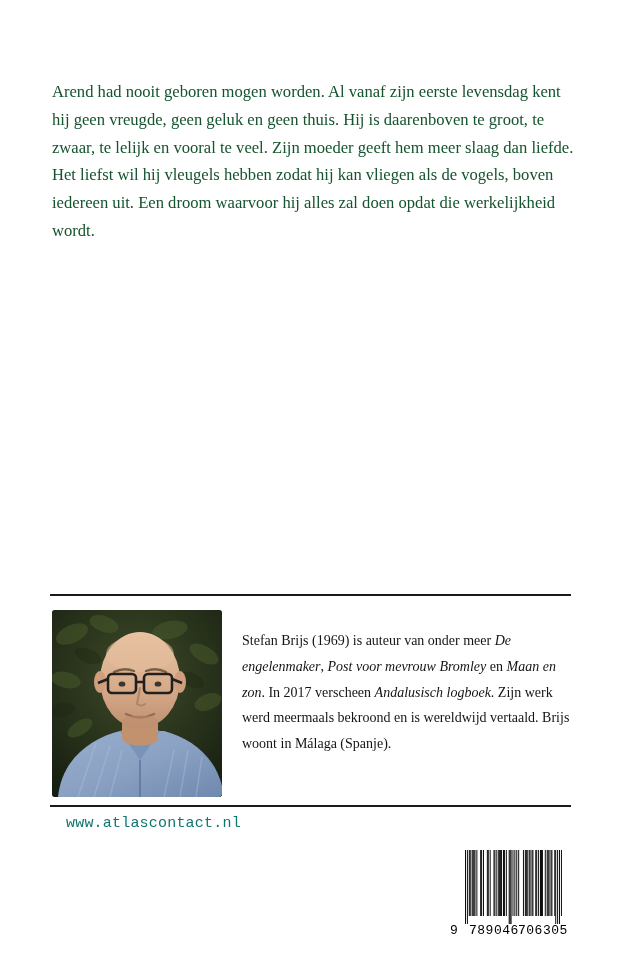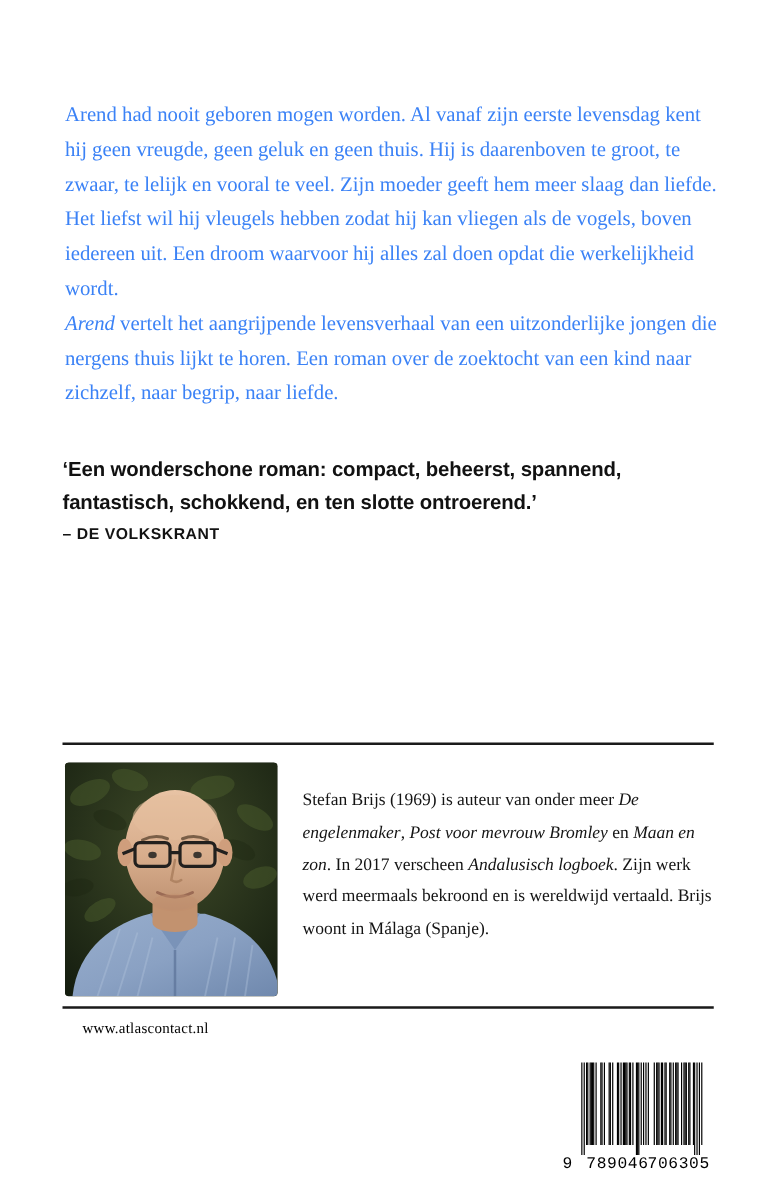--- a/index.html
+++ b/index.html
@@ -24,21 +24,21 @@
   }
 
   
   .blurb {
     position: absolute;
     left: 52px;
     top: 78px;
     width: 522px;
     font-size: 16.6px;
     line-height: 27.8px;
-    color: #3b82f6;
+    color: #14532d;
     text-align: left;
   }
   .blurb p {
     margin: 0;
   }
   .blurb em {
     font-style: italic;
   }
 
   
@@ -99,23 +99,24 @@
     color: #141414;
   }
   .author-bio p { margin: 0; }
   .author-bio em { font-style: italic; }
 
   
   .site-url {
     position: absolute;
     left: 66px;
     top: 815px;
-    font-size: 12px;
+    font-size: 15px;
     letter-spacing: 0.2px;
-    color: #000000;
+    color: #0f766e;
+    font-family: Liberation Mono, monospace;
   }
 
   
   .barcode {
     position: absolute;
     left: 447px;
     top: 848px;
     width: 130px;
     height: 92px;
   }
@@ -123,27 +124,22 @@
 </style>
 </head>
 <body>
 
 <div class="page">
 
   <div class="blurb">
     <p>
       <span>Arend had nooit geboren mogen worden. Al vanaf zijn eerste levensdag kent hij geen vreugde, geen geluk en geen thuis. Hij is daarenboven te groot, te zwaar, te lelijk en vooral te veel. Zijn moeder geeft hem meer slaag dan liefde. Het liefst wil hij vleugels hebben zodat hij kan vliegen als de vogels, boven iedereen uit. Een droom waarvoor hij alles zal doen opdat die werkelijkheid wordt.</span>
     </p>
-    <p><em>Arend</em><span> vertelt het aangrijpende levensverhaal van een uitzonderlijke jongen die nergens thuis lijkt te horen. Een roman over de zoektocht van een kind naar zichzelf, naar begrip, naar liefde.</span></p>
   </div>
 
-  <div class="quote-block">
-    <p class="quote-text">‘Een wonderschone roman: compact, beheerst, spannend, fantastisch, schokkend, en ten slotte ontroerend.’</p>
-    <p class="quote-source">– DE VOLKSKRANT</p>
-  </div>
 
   <div class="rule rule-top"></div>
 
   <div class="author-photo">
     <svg width="170" height="187" viewBox="0 0 170 187" xmlns="http://www.w3.org/2000/svg" role="img">
       <defs>
         <radialGradient id="foliage" cx="50%" cy="35%" r="85%">
           <stop offset="0%" stop-color="#3f4a28"></stop>
           <stop offset="55%" stop-color="#26301a"></stop>
           <stop offset="100%" stop-color="#121a0d"></stop>

